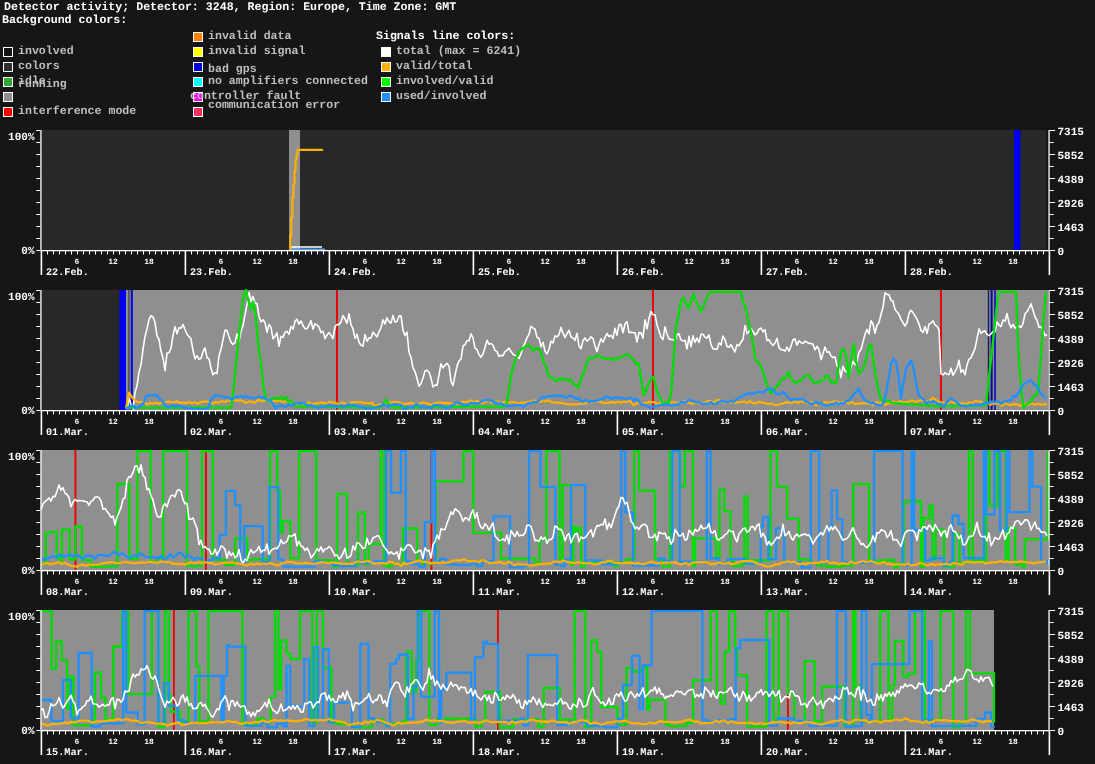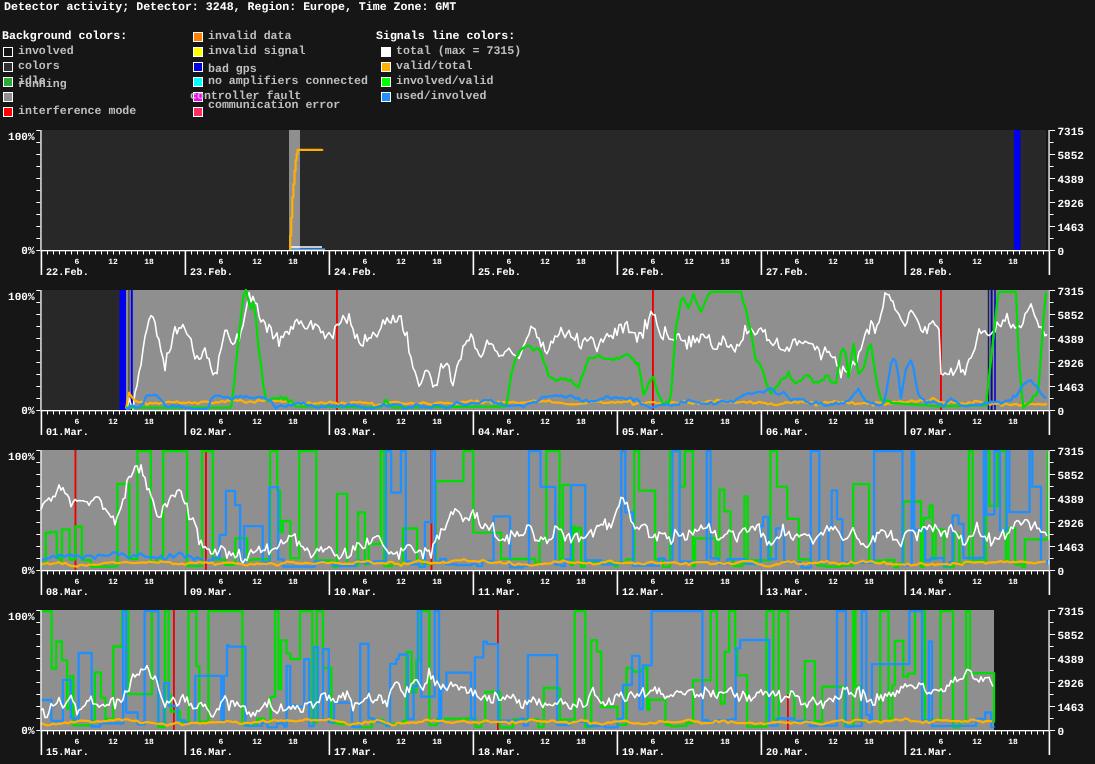--- a/index.html
+++ b/index.html
@@ -1,20 +1,20 @@
 <!DOCTYPE html>
 <html><head><meta charset="utf-8"><style>
 html,body{margin:0;padding:0;background:#161616;}
 #page{position:relative;will-change:transform;width:1086px;height:764px;background:#161616;overflow:hidden;
 font-family:"Liberation Mono",monospace;font-size:11.6px;font-weight:bold;line-height:13px;
 -webkit-font-smoothing:antialiased;text-rendering:geometricPrecision;}
 </style></head><body>
 <div id="page">
 <div style="position:absolute;left:4px;top:1px;color:#fff">Detector activity; Detector: 3248, Region: Europe, Time Zone: GMT</div>
-<div style="position:absolute;left:2px;top:30px;color:#fff">Background colors:</div>
+<div style="position:absolute;left:2px;top:14px;color:#fff">Background colors:</div>
     <div style="position:absolute;left:376px;top:30px;color:#fff">Signals line colors:</div>
     <div style="position:absolute;left:3px;top:47px;width:8px;height:8px;border:1px solid #fff;background:#141414"></div>
     <div style="position:absolute;left:18px;top:45px;color:#bebebe">involved</div>
     <div style="position:absolute;left:3px;top:62px;width:8px;height:8px;border:1px solid #fff;background:#303030"></div>
     <div style="position:absolute;left:18px;top:60px;color:#bebebe">colors</div>
     <div style="position:absolute;left:3px;top:77px;width:8px;height:8px;border:1px solid #fff;background:#2faa35"></div>
     <div style="position:absolute;left:18px;top:75px;color:#bebebe">idle</div>
     <div style="position:absolute;left:3px;top:92px;width:8px;height:8px;border:1px solid #fff;background:#8f8f8f"></div>
     <div style="position:absolute;left:18px;top:78px;color:#bebebe">running</div>
     <div style="position:absolute;left:3px;top:107px;width:8px;height:8px;border:1px solid #fff;background:#ff0000"></div>
@@ -25,21 +25,21 @@
     <div style="position:absolute;left:208px;top:45px;color:#bebebe">invalid signal</div>
     <div style="position:absolute;left:193px;top:62px;width:8px;height:8px;border:1px solid #fff;background:#0000dd"></div>
     <div style="position:absolute;left:208px;top:63px;color:#bebebe">bad gps</div>
     <div style="position:absolute;left:193px;top:77px;width:8px;height:8px;border:1px solid #fff;background:#00ffff"></div>
     <div style="position:absolute;left:208px;top:75px;color:#bebebe">no amplifiers connected</div>
     <div style="position:absolute;left:193px;top:92px;width:8px;height:8px;border:1px solid #fff;background:#ff00ff"></div>
     <div style="position:absolute;left:190px;top:90px;color:#bebebe">controller fault</div>
     <div style="position:absolute;left:193px;top:107px;width:8px;height:8px;border:1px solid #fff;background:#f83060"></div>
     <div style="position:absolute;left:208px;top:99px;color:#bebebe">communication error</div>
     <div style="position:absolute;left:381px;top:47px;width:8px;height:8px;border:1px solid #fff;background:#ffffff"></div>
-    <div style="position:absolute;left:396px;top:45px;color:#bebebe">total (max = 7315)</div>
+    <div style="position:absolute;left:396px;top:45px;color:#bebebe">total (max = 6241)</div>
     <div style="position:absolute;left:381px;top:62px;width:8px;height:8px;border:1px solid #fff;background:#ffb000"></div>
     <div style="position:absolute;left:396px;top:60px;color:#bebebe">valid/total</div>
     <div style="position:absolute;left:381px;top:77px;width:8px;height:8px;border:1px solid #fff;background:#00ff00"></div>
     <div style="position:absolute;left:396px;top:75px;color:#bebebe">involved/valid</div>
     <div style="position:absolute;left:381px;top:92px;width:8px;height:8px;border:1px solid #fff;background:#1e90ff"></div>
     <div style="position:absolute;left:396px;top:90px;color:#bebebe">used/involved</div>
 <svg style="position:absolute;left:0;top:118px" width="1095" height="160" viewBox="0 0 1095 160" font-family="Liberation Mono, monospace">
       <rect x="41" y="12" width="1005" height="120" fill="#282828"></rect>
       <rect x="289" y="12" width="11" height="120" fill="#8f8f8f"></rect>
       <rect x="1014" y="12" width="6.5" height="120" fill="#0000ee"></rect>

